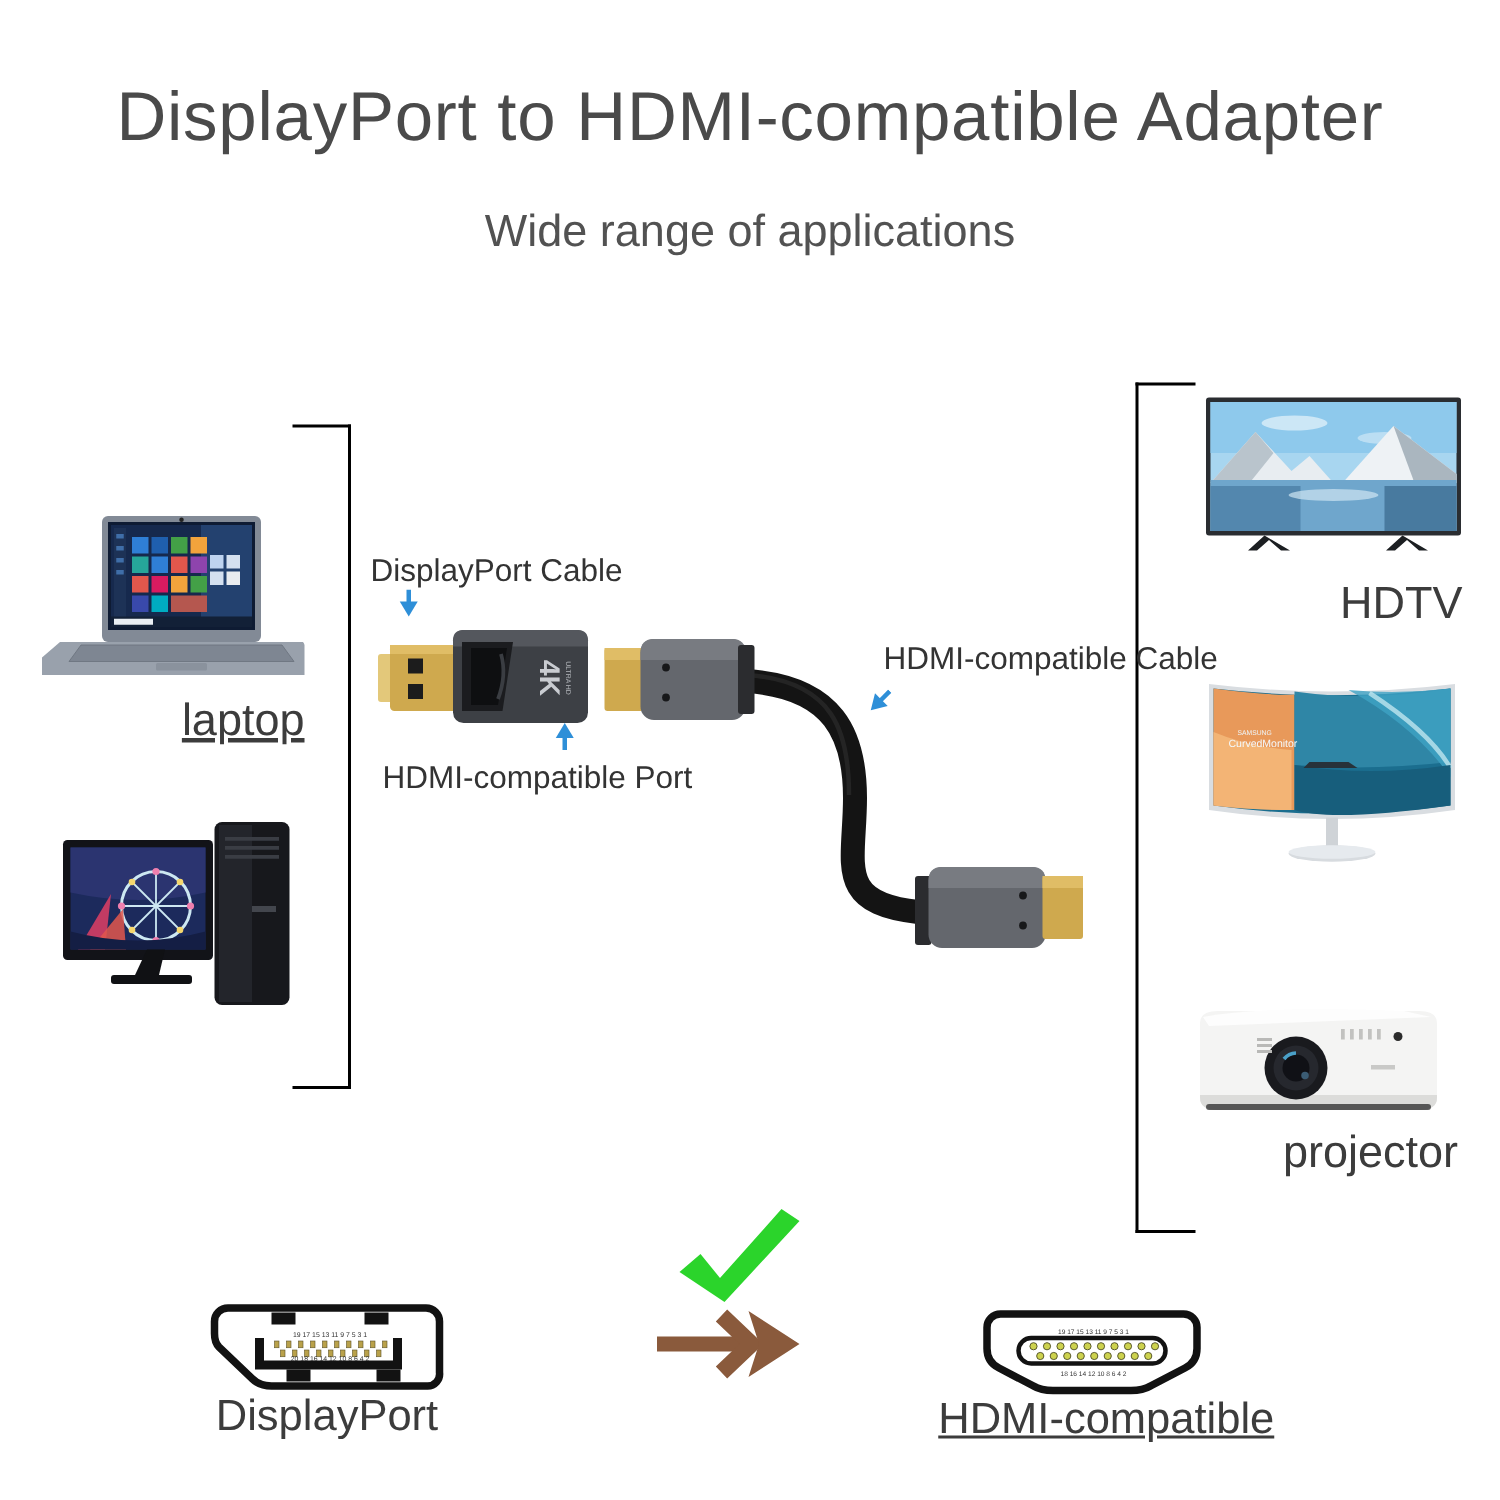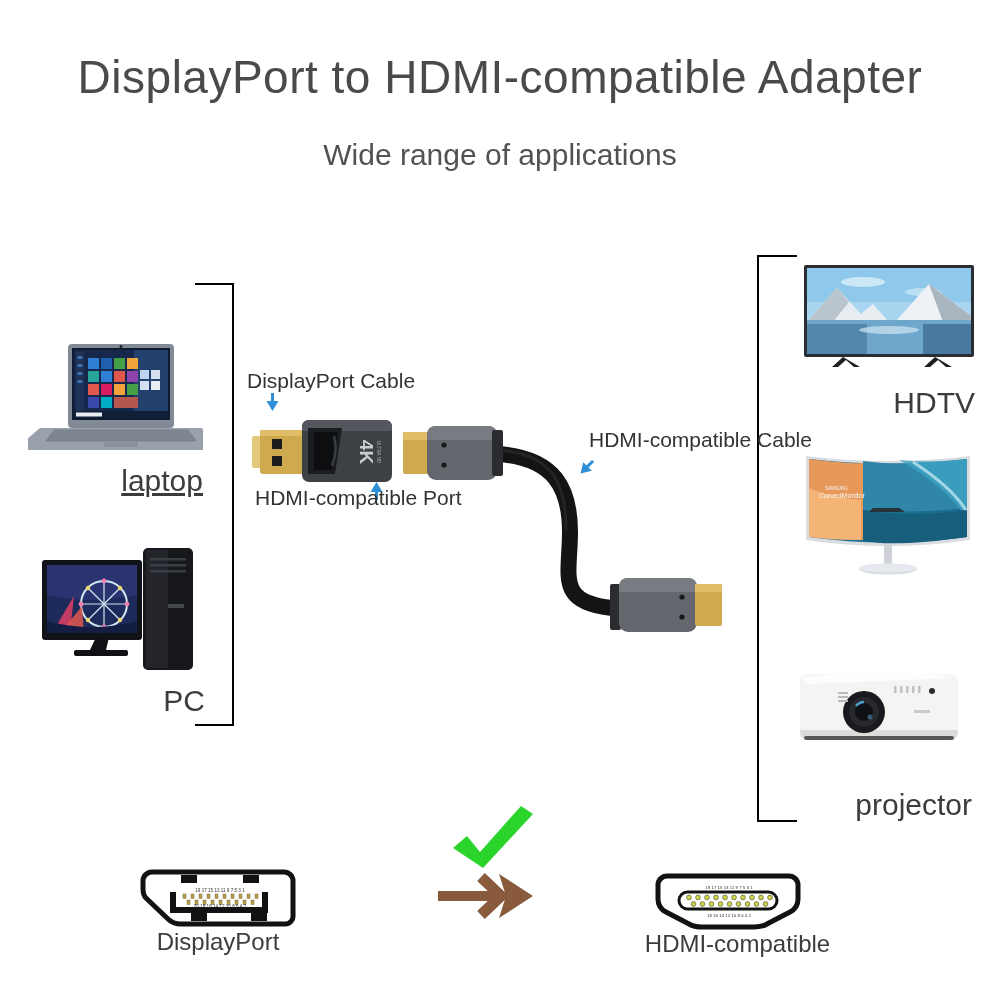--- a/index.html
+++ b/index.html
@@ -4,21 +4,21 @@
 <style>
   html,body{margin:0;padding:0;background:#fff;}
   .canvas{position:relative;width:1000px;height:1000px;background:#ffffff;
           font-family:"Liberation Sans", sans-serif;overflow:hidden;}
   .abs{position:absolute;}
   .title{top:50px;left:0;width:1000px;text-align:center;font-size:46px;
          color:#4a4a4a;letter-spacing:0.5px;}
   .subtitle{top:138px;left:0;width:1000px;text-align:center;font-size:30px;color:#525252;}
   .dev-label{color:#3c3c3c;font-size:30px;text-align:right;}
   .small-label{color:#333;font-size:21px;white-space:nowrap;}
-  .conn-label{color:#3c3c3c;font-size:24px;text-align:center;}
+  .conn-label{color:#3c3c3c;font-size:29px;text-align:center;}
   .bracket-left{left:195px;top:283px;width:37px;height:439px;
     border-top:2px solid #000;border-right:2px solid #000;border-bottom:2px solid #000;}
   .bracket-right{left:757px;top:255px;width:38px;height:563px;
     border-top:2px solid #000;border-left:2px solid #000;border-bottom:2px solid #000;}
   .blue-arrow{width:13px;height:19px;}
   svg text{font-family:"Liberation Sans", sans-serif;}
 </style>
 </head>
 <body>
 
@@ -101,21 +101,20 @@
         <circle cx="80" cy="74" r="2.2"></circle>
       <circle cx="80" cy="42" r="2.2"></circle>
         <circle cx="48" cy="74" r="2.2"></circle>
       </g>
     <path d="M12,87 L34,50 L30,87 Z" fill="#c23b63"></path>
     <path d="M20,87 L42,60 L44,87 Z" fill="#e2574c" opacity="0.85"></path>
     <path d="M7,75 q45,12 90,0 v12 h-90 z" fill="#141e44"></path>
     <path d="M58,87 L70,87 L66,104 L50,104 Z" fill="#101114"></path>
     <rect x="34" y="104" width="54" height="6" rx="2" fill="#101114"></rect>
   </svg>
-  <div class="abs dev-label" style="left:40px;top:684px;width:165px;">PC</div>
 
   <svg class="abs" style="left:803px;top:264px;" width="172" height="108" viewBox="0 0 172 108">
     <rect x="1" y="1" width="170" height="92" rx="2" fill="#2a2d31"></rect>
     <rect x="4" y="4" width="164" height="86" fill="#a8d6f0"></rect>
     <path d="M4,4 h164 v34 h-164 z" fill="#8ec9ec"></path>
     <ellipse cx="60" cy="18" rx="22" ry="5" fill="#ffffff" opacity="0.55"></ellipse>
     <ellipse cx="120" cy="28" rx="18" ry="4" fill="#ffffff" opacity="0.4"></ellipse>
     <path d="M4,58 L34,24 L58,50 L70,40 L86,58 Z" fill="#e8edf1"></path>
     <path d="M4,58 L34,24 L46,38 L30,58 Z" fill="#b9c4cc"></path>
     <path d="M92,58 L126,20 L168,52 L168,58 Z" fill="#eef2f5"></path>
@@ -165,21 +164,21 @@
       <rect x="132" y="18" width="2.5" height="7"></rect>
     </g>
     <circle cx="146" cy="23" r="3" fill="#2b2b2b"></circle>
     <g fill="#b9b9b7">
       <rect x="52" y="24" width="10" height="2"></rect>
         <rect x="52" y="28" width="10" height="2"></rect>
       <rect x="52" y="32" width="10" height="2"></rect>
     </g>
     <rect x="128" y="42" width="16" height="3" fill="#c9c9c7"></rect>
   </svg>
-  <div class="abs dev-label" style="left:786px;top:788px;width:186px;">projector</div>
+  <div class="abs dev-label" style="left:786px;top:752px;width:186px;">projector</div>
 
   <div class="abs small-label" style="left:247px;top:369px;">DisplayPort Cable</div>
   <svg class="abs blue-arrow" style="left:266px;top:393px;" viewBox="0 0 13 19">
     <rect x="5" y="0" width="3" height="9" fill="#2e8fd8"></rect>
     <polygon points="0.5,8 12.5,8 6.5,18" fill="#2e8fd8"></polygon>
   </svg>
 
   <svg class="abs" style="left:248px;top:416px;" width="148" height="70" viewBox="0 0 148 70">
     <rect x="4" y="20" width="12" height="32" rx="2" fill="#e3c87a"></rect>
     <rect x="12" y="14" width="46" height="44" rx="3" fill="#cfa94e"></rect>
@@ -217,21 +216,21 @@
   <div class="abs small-label" style="left:544px;top:428px;margin-left:45px;">HDMI-compatible Cable</div>
   <svg class="abs blue-arrow" style="left:580px;top:458px;transform:rotate(45deg);" viewBox="0 0 13 19">
     <rect x="5" y="0" width="3" height="9" fill="#2e8fd8"></rect>
     <polygon points="0.5,8 12.5,8 6.5,18" fill="#2e8fd8"></polygon>
   </svg>
 
   <svg class="abs blue-arrow" style="left:370px;top:481px;transform:rotate(180deg);" viewBox="0 0 13 19">
     <rect x="5" y="0" width="3" height="9" fill="#2e8fd8"></rect>
     <polygon points="0.5,8 12.5,8 6.5,18" fill="#2e8fd8"></polygon>
   </svg>
-  <div class="abs small-label" style="left:255px;top:486px;">HDMI-compatible Port</div>
+  <div class="abs small-label" style="left:255px;top:507px;">HDMI-compatible Port</div>
 
   <svg class="abs" style="left:139px;top:869px;" width="158" height="60" viewBox="0 0 158 60">
     <path d="M13,3 H145 A9,9 0 0 1 154,12 V46 A8,8 0 0 1 146,55 H42 Q34,55 29,50 L7,29 Q4,26 4,20 V12 A9,9 0 0 1 13,3 Z" fill="#ffffff" stroke="#121212" stroke-width="5"></path>
     <rect x="42" y="6" width="16" height="8" fill="#121212"></rect>
     <rect x="104" y="6" width="16" height="8" fill="#121212"></rect>
     <rect x="52" y="44" width="16" height="8" fill="#121212"></rect>
     <rect x="112" y="44" width="16" height="8" fill="#121212"></rect>
     <path d="M34,23 V41 H126 V23" fill="none" stroke="#121212" stroke-width="6"></path>
     <g fill="#b9a14a" stroke="#5c5227" stroke-width="0.4">
       <rect x="44" y="25" width="3" height="4.5"></rect>
@@ -289,15 +288,15 @@
         <circle cx="65.5" cy="31" r="2.4"></circle>
       <circle cx="74.5" cy="31" r="2.4"></circle>
         <circle cx="83.5" cy="31" r="2.4"></circle>
       <circle cx="92.5" cy="31" r="2.4"></circle>
         <circle cx="101.5" cy="31" r="2.4"></circle>
       <circle cx="110.5" cy="31" r="2.4"></circle>
     </g>
     <text x="74" y="16" font-size="4.4" fill="#333" text-anchor="middle">19 17 15 13 11 9 7 5 3 1</text>
     <text x="74" y="44" font-size="4.4" fill="#333" text-anchor="middle">18 16 14 12 10 8 6 4 2</text>
   </svg>
-  <div class="abs conn-label" style="left:620px;top:930px;width:235px;">HDMI-compatible</div>
+  <div class="abs conn-label" style="left:620px;top:930px;width:235px;text-decoration:underline;">HDMI-compatible</div>
 
 </div>
 
 </body></html>

